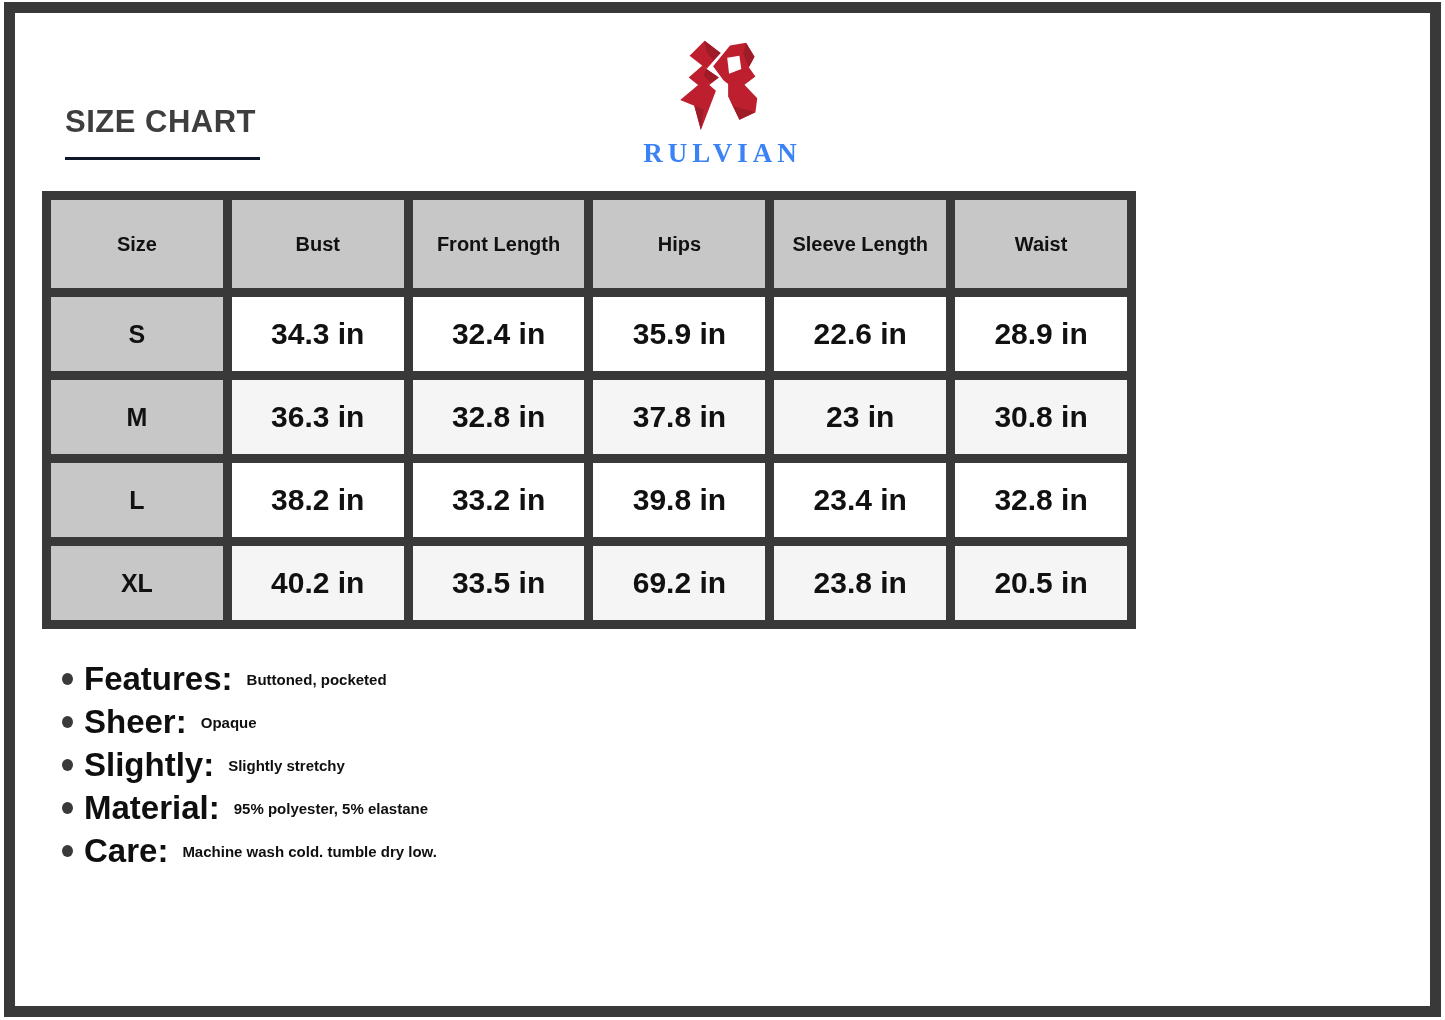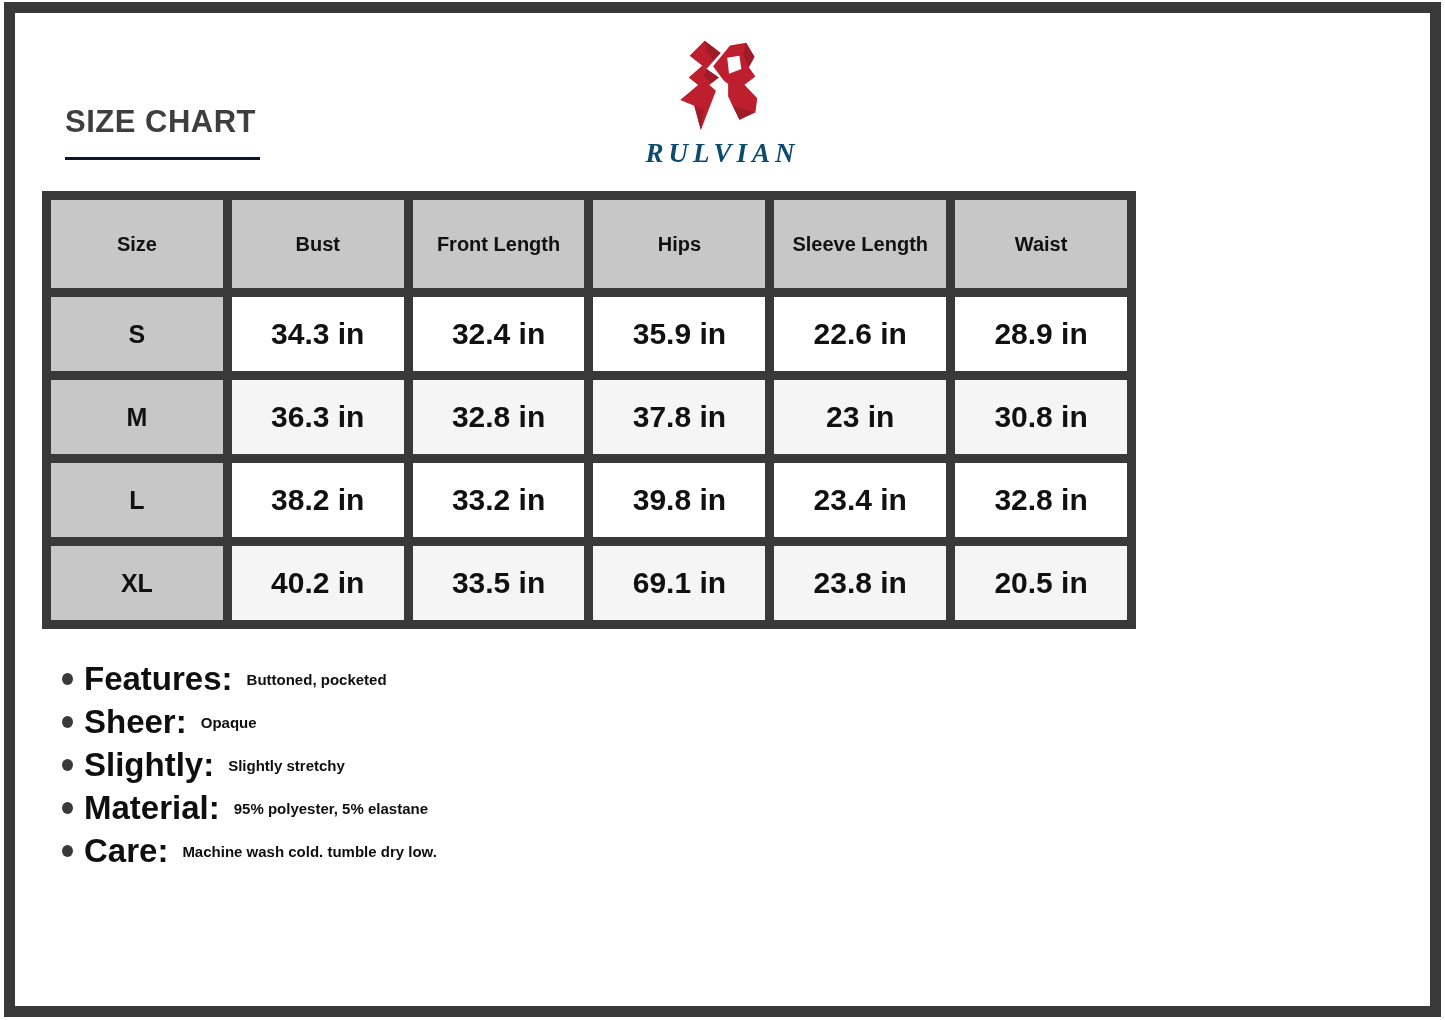--- a/index.html
+++ b/index.html
@@ -38,22 +38,21 @@
     text-align: center;
     width: 260px;
   }
   .brand svg { width: 95px; height: 94px; display: block; margin: 0 auto; }
   .brand-word {
     margin-top: 6px;
     font-family: "Liberation Serif", serif;
     font-weight: bold;
     font-size: 27px;
     letter-spacing: 5px;
-    color: #0c4a6e;
-    font-style: italic;
+    color: #3b82f6;
   }
   
   .size-table {
     position: absolute;
     left: 42px; top: 191px;
     width: 1094px;
     border-collapse: separate;
     border-spacing: 9px;
     background: #393939;
     table-layout: fixed;
@@ -171,21 +170,21 @@
       <td>38.2 in</td>
       <td>33.2 in</td>
       <td>39.8 in</td>
       <td>23.4 in</td>
       <td>32.8 in</td>
     </tr>
     <tr class="alt">
       <th>XL</th>
       <td>40.2 in</td>
       <td>33.5 in</td>
-      <td>69.1 in</td>
+      <td>69.2 in</td>
       <td>23.8 in</td>
       <td>20.5 in</td>
     </tr>
   </tbody>
 </table>
 
 <ul class="details">
   <li class="detail-line">
     <span class="bullet-dot"></span>
     <span class="detail-label">Features:</span>

